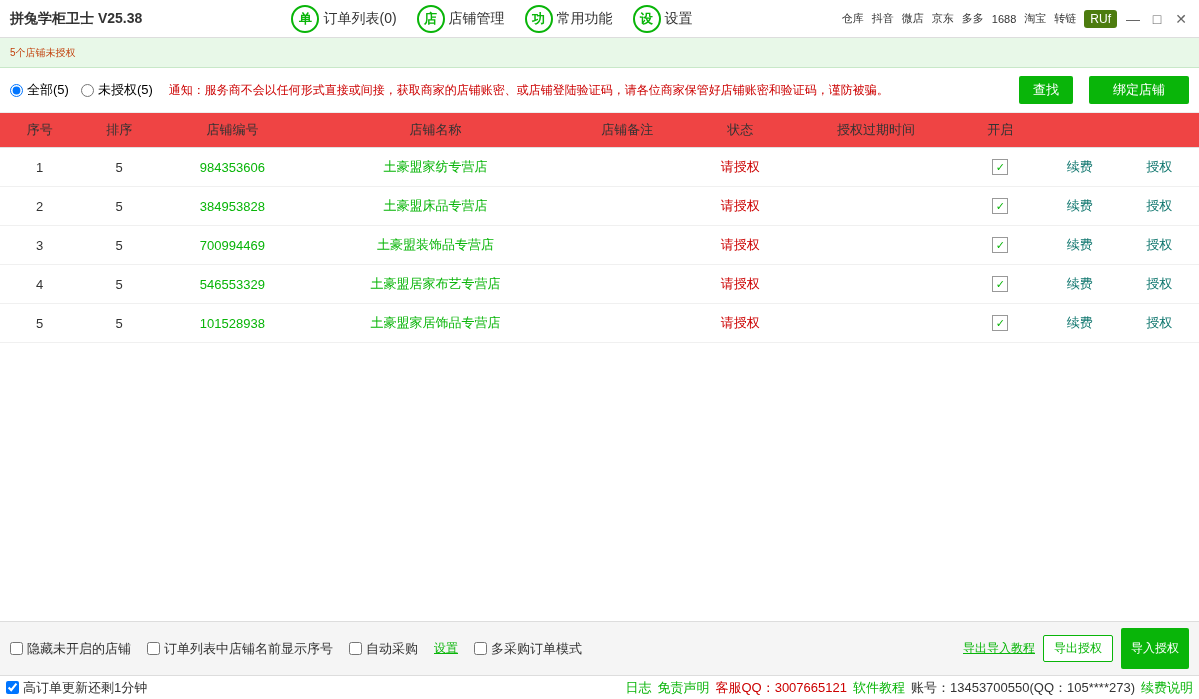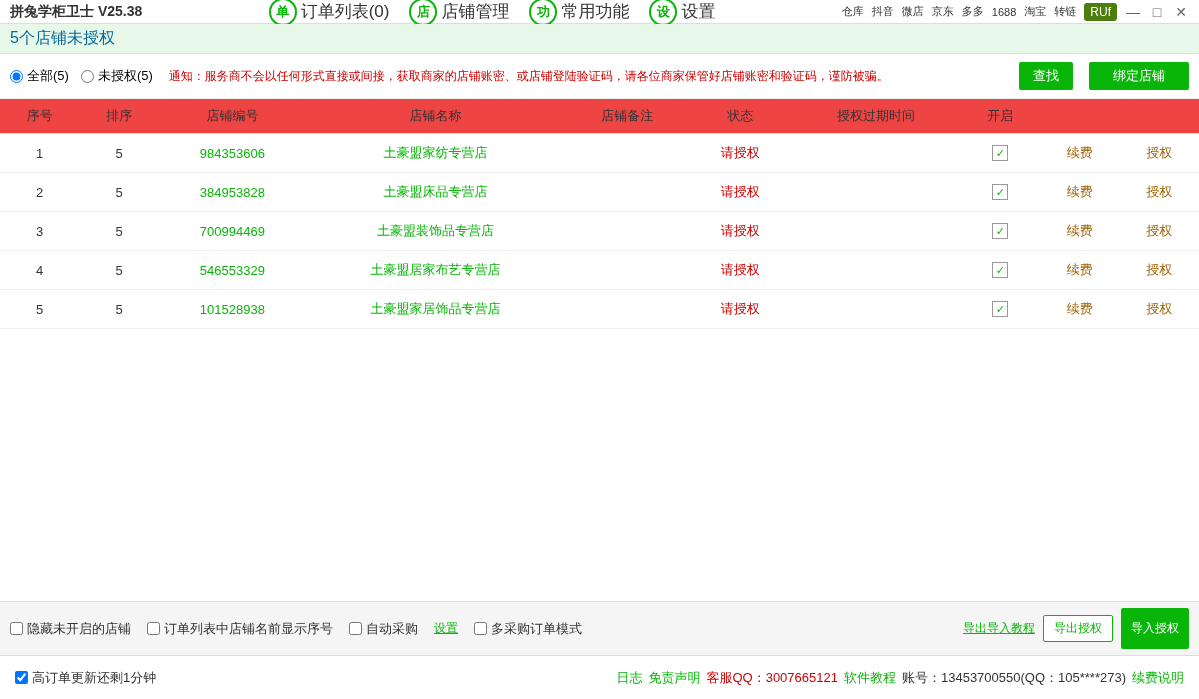--- a/index.html
+++ b/index.html
@@ -1,21 +1,21 @@
 <!DOCTYPE html>
 <html><head>
   <meta charset="utf-8">
   <style>
     * { box-sizing: border-box; margin: 0; padding: 0; font-family: 'Microsoft YaHei', SimHei, Arial, sans-serif; font-size: 13px; }
     body { width: 1199px; height: 699px; background: #f0f0f0; overflow: hidden; display: flex; flex-direction: column; }
     
     
     .title-bar {
       background: #fff;
-      height: 24px;
+      height: 38px;
       display: flex;
       align-items: center;
       justify-content: flex-start;
       border-bottom: 1px solid #ddd;
       padding: 0 10px;
     }
     .title-bar-left {
       display: flex;
       align-items: center;
       gap: 6px;
@@ -44,21 +44,21 @@
       height: 28px;
       border-radius: 50%;
       border: 2px solid #09b509;
       display: flex;
       align-items: center;
       justify-content: center;
       color: #09b509;
       font-size: 13px;
       font-weight: bold;
     }
-    .nav-label { color: #333; font-size: 17px; }
+    .nav-label { color: #333; font-size: 14px; }
     .title-bar-right {
       display: flex;
       align-items: center;
       gap: 8px;
     }
     .top-link {
       color: #333;
       font-size: 11px;
       cursor: pointer;
       text-decoration: none;
@@ -84,22 +84,22 @@
     
     .sub-header {
       background: #e8f8e8;
       height: 30px;
       display: flex;
       align-items: center;
       padding: 0 10px;
       border-bottom: 1px solid #c8e8c8;
     }
     .sub-header-text {
-      color: #0369a1;
-      font-size: 16px;
+      color: #c2410c;
+      font-size: 10px;
     }
 
     
     .content {
       flex: 1;
       background: #fff;
       display: flex;
       flex-direction: column;
       overflow: hidden;
     }
@@ -169,21 +169,21 @@
     }
     tbody td {
       padding: 10px 10px;
       text-align: center;
       color: #333;
     }
     td.store-id { color: #09b509; }
     td.store-name { color: #09b509; }
     td.status-need { color: #c00; }
     .link-btn {
-      color: #a16207;
+      color: #0f766e;
       cursor: pointer;
       text-decoration: none;
     }
     .check-box {
       width: 16px;
       height: 16px;
       border: 1px solid #999;
       display: inline-flex;
       align-items: center;
       justify-content: center;
@@ -234,24 +234,24 @@
       cursor: pointer;
       border-radius: 2px;
       font-size: 12px;
     }
     .link-text { color: #09b509; cursor: pointer; font-size: 12px; text-decoration: underline; }
 
     
     .status-bar {
       background: #fff;
       border-top: 1px solid #ddd;
-      height: 44px;
-      display: flex;
-      align-items: center;
-      padding: 0 15px;
+      height: 24px;
+      display: flex;
+      align-items: center;
+      padding: 0 6px;
       font-size: 12px;
       color: #333;
       gap: 16px;
     }
     .status-bar-right {
       margin-left: auto;
       display: flex;
       align-items: center;
       gap: 6px;
     }

